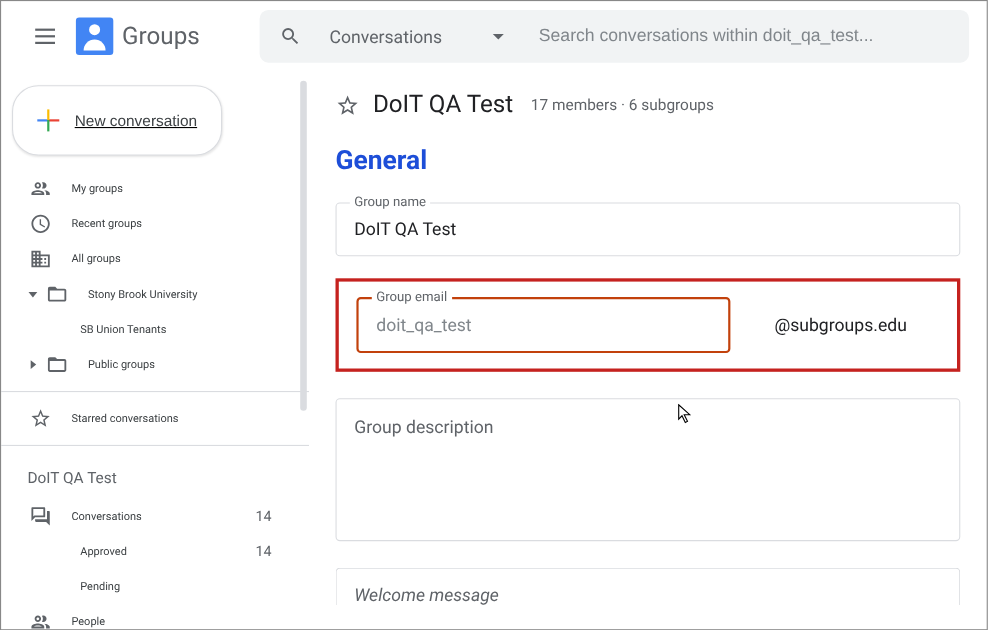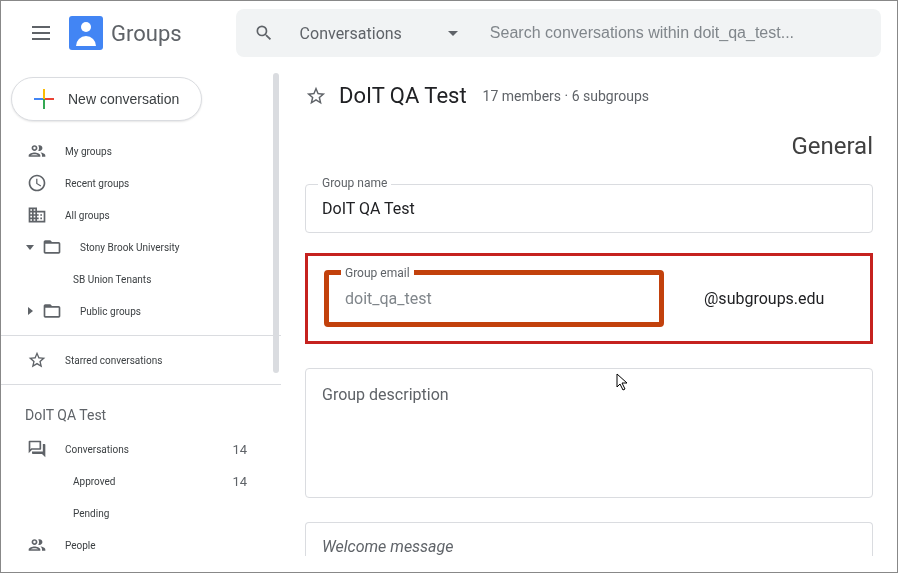--- a/index.html
+++ b/index.html
@@ -16,48 +16,48 @@
   .search-bar { flex: 1; margin-left: 54px; background: #f1f3f4; border-radius: 8px; height: 48px; display: flex; align-items: center; padding: 0 8px; }
   .search-icon-wrap { width: 40px; height: 40px; display: flex; align-items: center; justify-content: center; }
   .search-dropdown { display: flex; align-items: center; gap: 46px; padding: 0 16px; cursor: pointer; }
   .search-dropdown-label { font-size: 16px; color: #5f6368; }
   .triangle-down { width: 0; height: 0; border-left: 5px solid transparent; border-right: 5px solid transparent; border-top: 5px solid #5f6368; }
   .search-input { flex: 1; border: none; background: transparent; font-size: 16px; color: #5f6368; outline: none; padding-left: 16px; }
   .search-input::placeholder { color: #80868b; }
   .body-wrap { display: flex; height: calc(100% - 64px); }
   .sidebar { width: 280px; padding: 8px 0; overflow-y: auto; position: relative; }
   .scroll-indicator { position: absolute; right: 2px; top: 8px; width: 6px; height: 300px; background: #dadce0; border-radius: 3px; }
-  .new-conv-btn { display: flex; align-items: center; gap: 14px; height: 44px; margin: 4px 0 14px 10px; padding: 0 22px; border: 1px solid #dadce0; border-radius: 24px; background: #fff; cursor: pointer; box-shadow: 0 1px 2px rgba(0,0,0,0.1); width: fit-content; }
+  .new-conv-btn { display: flex; align-items: center; gap: 14px; height: 64px; margin: 4px 0 14px 10px; padding: 0 22px; border: 1px solid #dadce0; border-radius: 24px; background: #fff; cursor: pointer; box-shadow: 0 1px 2px rgba(0,0,0,0.1); width: fit-content; text-decoration: underline; }
   .plus-icon { position: relative; width: 20px; height: 20px; }
   .plus-h { position: absolute; top: 9px; left: 0; width: 20px; height: 2px; background: linear-gradient(90deg, #4285f4 50%, #ea4335 50%); }
   .plus-v { position: absolute; left: 9px; top: 0; width: 2px; height: 20px; background: linear-gradient(180deg, #fbbc04 50%, #34a853 50%); }
   .new-conv-label { font-size: 14px; font-weight: 500; color: #3c4043; }
   .nav-item { display: flex; align-items: center; height: 32px; padding: 0 12px 0 26px; cursor: pointer; border-radius: 0 16px 16px 0; margin-right: 16px; }
   .nav-icon { width: 20px; display: flex; justify-content: center; margin-right: 18px; color: #5f6368; flex-shrink: 0; }
   .nav-label { font-size: 10px; color: #3c4043; flex: 1; white-space: nowrap; }
   .nav-count { font-size: 13px; color: #5f6368; margin-right: 6px; }
   .nav-expand { width: 20px; display: flex; justify-content: center; margin-right: 2px; margin-left: -18px; }
   .tri-right { width: 0; height: 0; border-top: 4px solid transparent; border-bottom: 4px solid transparent; border-left: 5px solid #5f6368; }
   .tri-down { width: 0; height: 0; border-left: 4px solid transparent; border-right: 4px solid transparent; border-top: 5px solid #5f6368; }
   .nav-child { padding-left: 72px; }
   .nav-child-2 { padding-left: 84px; }
   .divider { height: 1px; background: #dadce0; margin: 8px 0; }
   .section-title { font-size: 14px; color: #5f6368; padding: 14px 24px 10px; }
   .main { flex: 1; padding: 8px 24px; overflow-y: auto; }
   .page-header { display: flex; align-items: center; gap: 12px; padding: 10px 0 24px; }
   .star-outline { font-size: 20px; color: #5f6368; cursor: pointer; }
   .page-title { font-size: 22px; color: #202124; }
   .page-meta { font-size: 14px; color: #5f6368; margin-left: 4px; }
-  .section-heading { font-size: 24px; color: #404040; font-weight: 400; margin-bottom: 24px; text-align: right; }
+  .section-heading { font-size: 24px; color: #1d4ed8; font-weight: 700; margin-bottom: 24px; }
   .form-field { border: 1px solid #dadce0; border-radius: 4px; padding: 14px 16px 14px; margin-bottom: 20px; position: relative; }
   .form-label { position: absolute; top: -9px; left: 12px; background: #fff; padding: 0 4px; font-size: 12px; color: #5f6368; }
   .form-value { font-size: 16px; color: #202124; }
   .form-value.muted { color: #80868b; }
   .email-row { display: flex; align-items: center; gap: 40px; border: 3px solid #c5221f; padding: 14px 16px; margin-bottom: 24px; }
-  .email-field { flex: 1; border: 5px solid #c2410c; border-radius: 4px; padding: 14px 16px; position: relative; max-width: 340px; }
+  .email-field { flex: 1; border: 2px solid #c2410c; border-radius: 4px; padding: 14px 16px; position: relative; max-width: 340px; }
   .email-domain { font-size: 16px; color: #202124; }
   .desc-field { border: 1px solid #dadce0; border-radius: 4px; padding: 16px; min-height: 130px; margin-bottom: 24px; position: relative; }
   .desc-label { font-size: 16px; color: #5f6368; }
   .welcome-field { border: 1px solid #dadce0; border-top-left-radius: 4px; border-top-right-radius: 4px; padding: 14px 16px 0; border-bottom: none; }
   .welcome-label { font-size: 16px; color: #5f6368; font-style: italic; }
   .cursor { position: absolute; pointer-events: none; }
   svg { display: block; }
   .nav-with-expand { padding-left: 6px; margin-left: 31px; }
 </style>
 </head>

